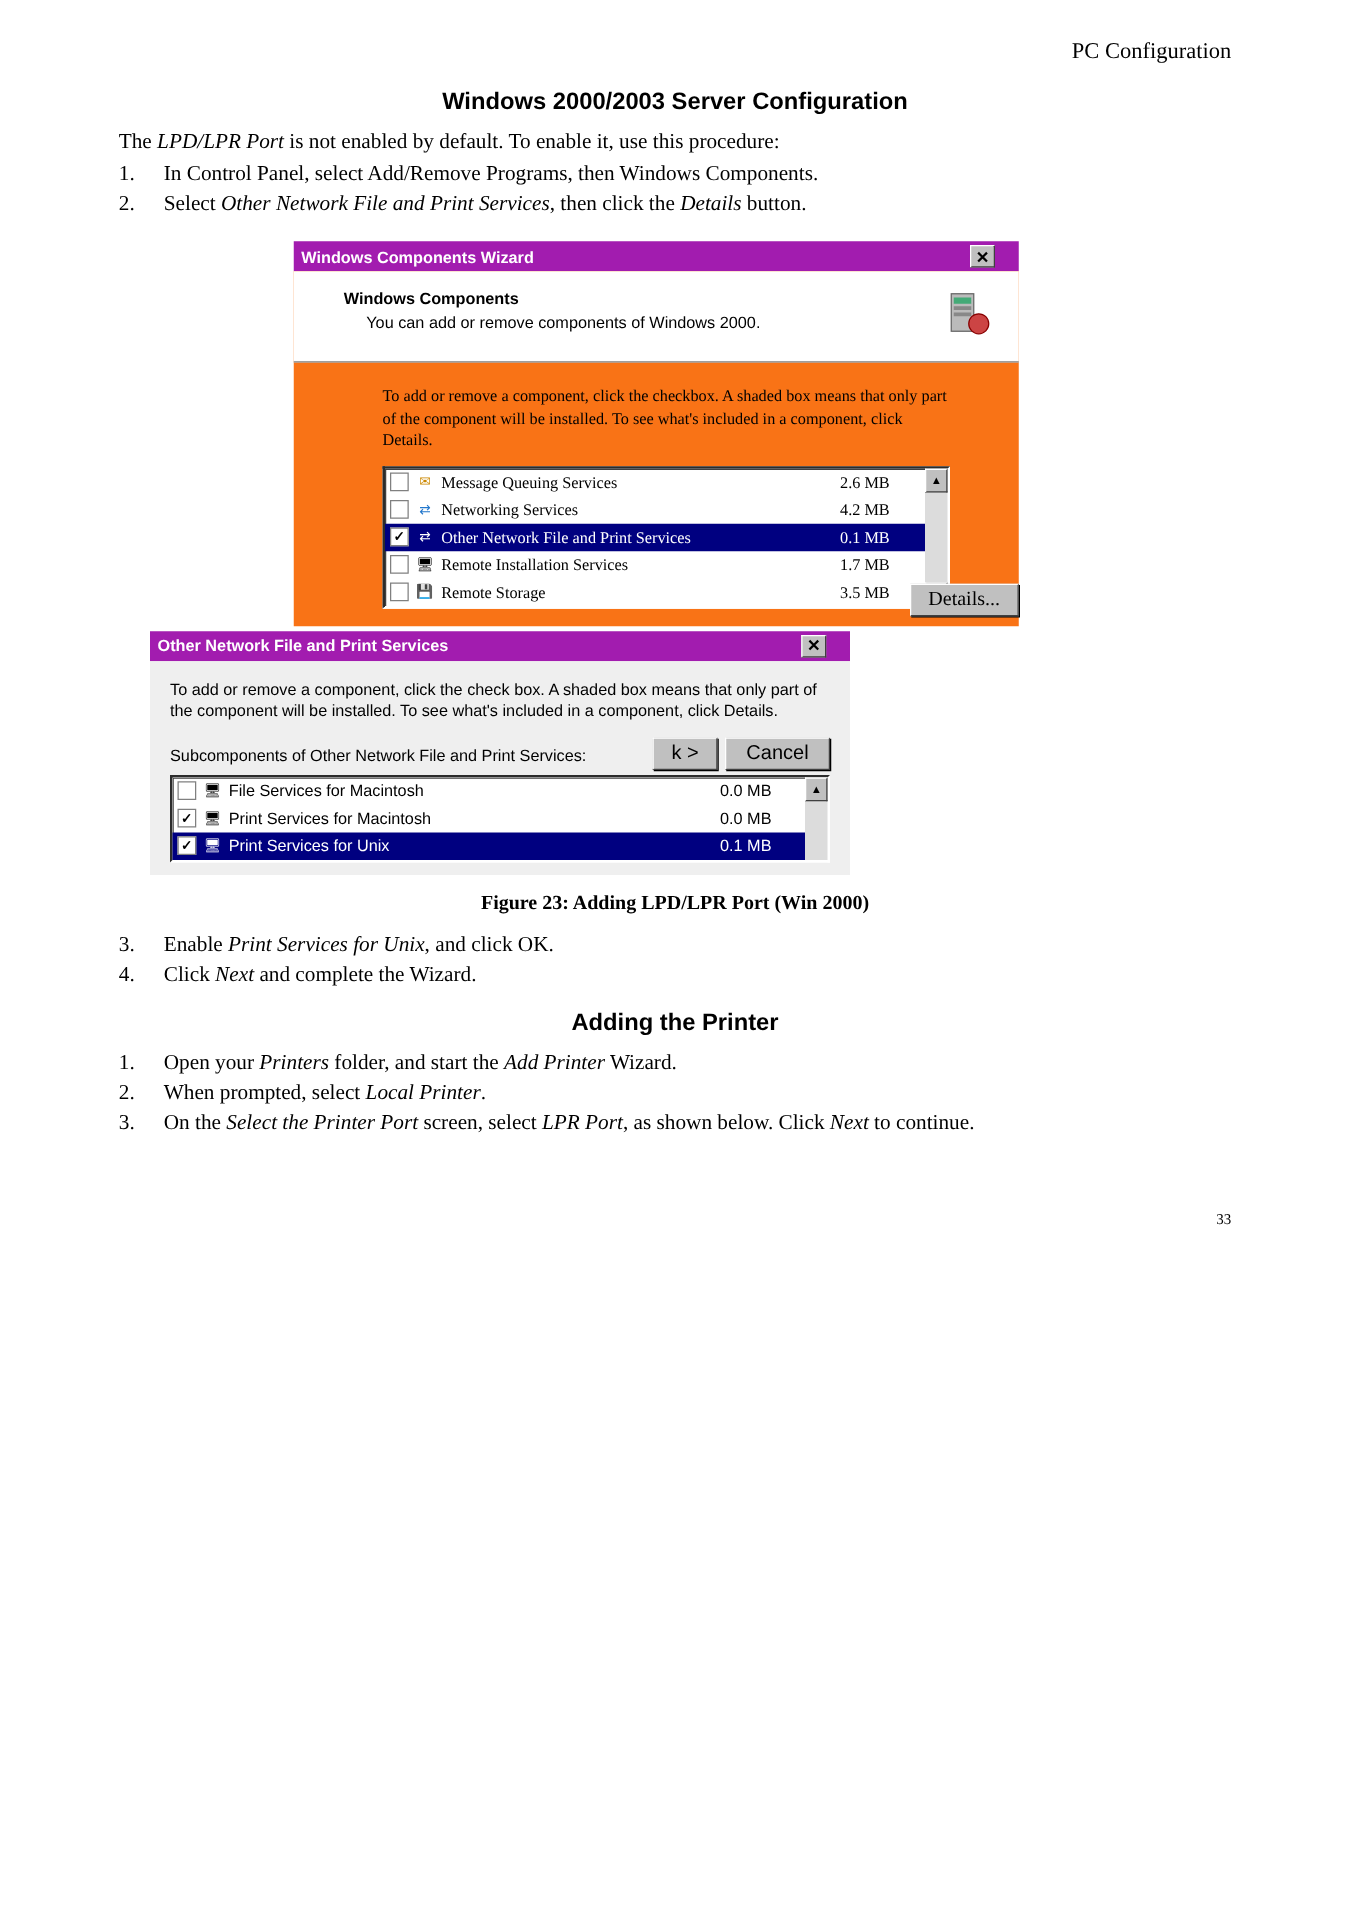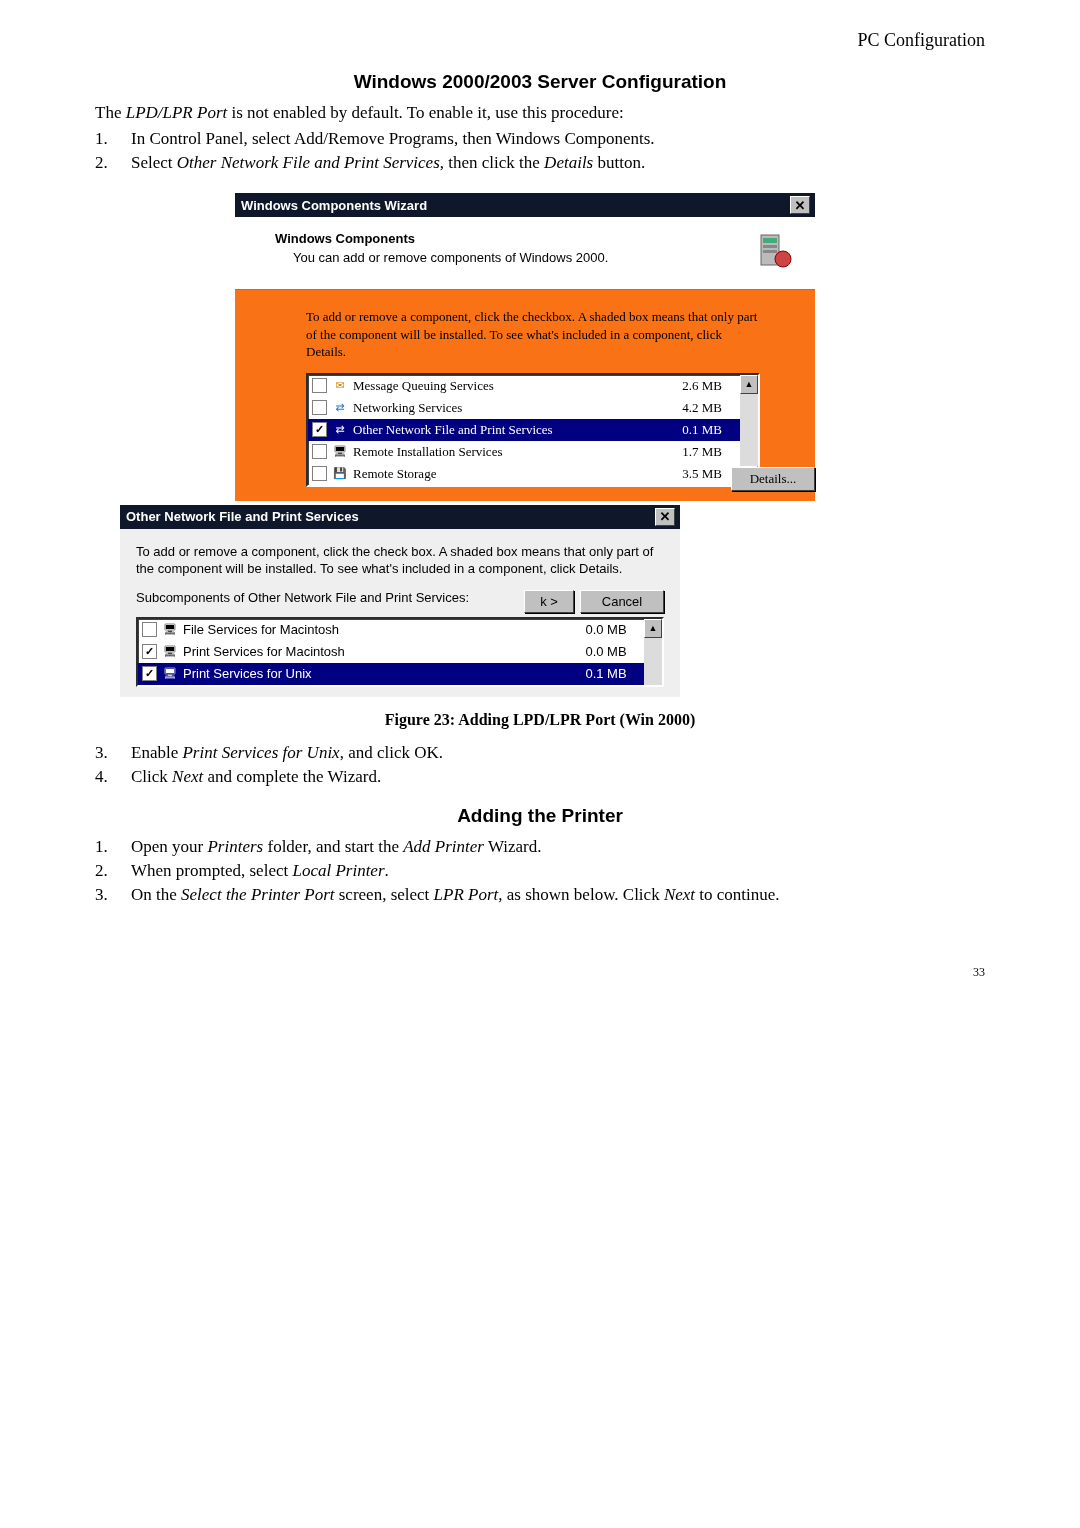--- a/index.html
+++ b/index.html
@@ -40,27 +40,27 @@
   em { font-style: italic; }
 
   
   .dialog-container {
     margin: 20px 0 10px 140px;
     width: 580px;
     font-family: "MS Sans Serif", Tahoma, Arial, sans-serif;
     font-size: 13px;
   }
   .titlebar {
-    background: #0f172a;
+    background: #a21caf;
     color: #fff;
     height: 24px;
     display: flex;
     align-items: center;
     justify-content: space-between;
-    padding: 0 5px 0 6px;
+    padding: 0 19px 0 6px;
     font-weight: bold;
   }
   .close-box {
     background: #c0c0c0;
     color: #000;
     width: 18px;
     height: 16px;
     display: flex;
     align-items: center;
     justify-content: center;
@@ -149,21 +149,21 @@
     width: 16px;
     height: 16px;
     display: inline-flex;
     align-items: center;
     justify-content: center;
     margin-right: 5px;
     font-size: 11px;
     flex-shrink: 0;
   }
   .item-label { flex: 1; white-space: nowrap; overflow: hidden; }
-  .item-size { width: 60px; text-align: center; padding-right: 4px; }
+  .item-size { width: 60px; text-align: left; padding-right: 4px; }
   .scrollbar {
     width: 18px;
     background: #dcdcdc;
     display: flex;
     flex-direction: column;
     justify-content: space-between;
   }
   .sb-btn {
     height: 17px;
     background: #c0c0c0;
@@ -192,21 +192,21 @@
     background: #efefef;
     padding: 14px 16px 10px 16px;
   }
   .win-btn {
     background: #c0c0c0;
     border: 1px solid #fff;
     border-right-color: #404040;
     border-bottom-color: #404040;
     box-shadow: 1px 1px 0 #000;
     padding: 3px 14px;
-    font-size: 13px;
+    font-size: 16px;
     font-family: inherit;
     min-width: 84px;
     text-align: center;
   }
   .nav-row {
     display: flex;
     justify-content: flex-end;
     gap: 6px;
     margin-top: 8px;
   }
@@ -318,21 +318,21 @@
 </div>
 
 <div class="dialog2">
   <div class="titlebar">
     <span>Other Network File and Print Services</span>
     <span class="close-box">✕</span>
   </div>
   <div class="d2-body">
     <div class="desc-text">To add or remove a component, click the check box. A shaded box means that only part of the component will be installed. To see what's included in a component, click Details.</div>
 
-    <div style="display:flex; justify-content:space-between; align-items:flex-start;">
+    <div style="display:flex; justify-content:space-between; align-items:flex-end;">
       <div class="comp-label">Subcomponents of Other Network File and Print Services:</div>
       <div class="nav-row" style="margin:0">
         <button class="win-btn" style="min-width:50px">k &gt;</button>
         <button class="win-btn">Cancel</button>
       </div>
     </div>
 
     <div class="listbox" style="margin-top:4px">
       <div class="scroll-area">
         <div class="list-items">

